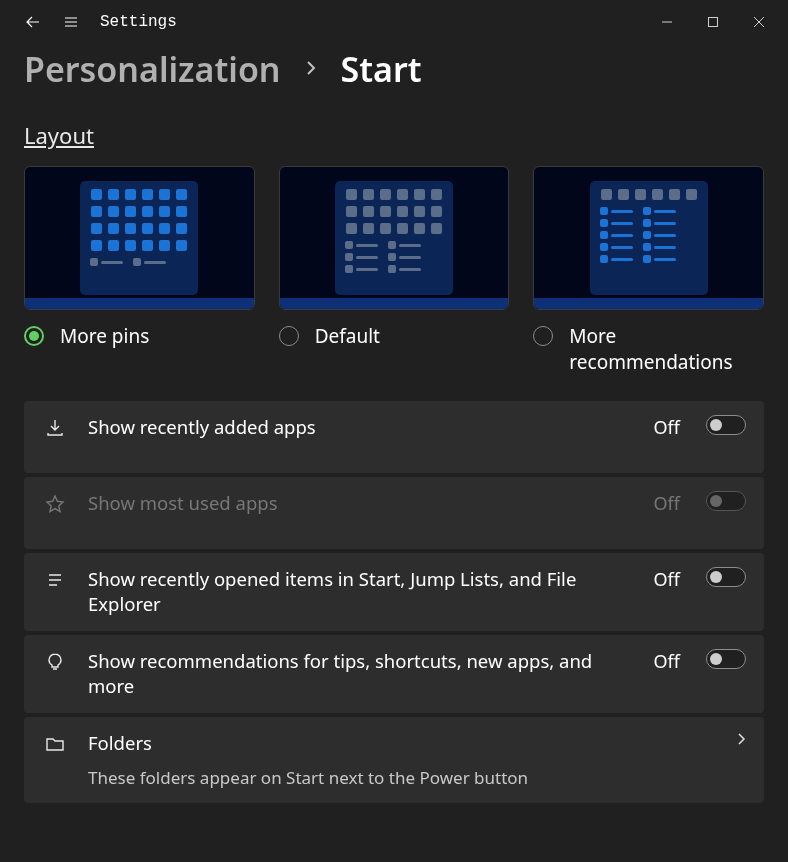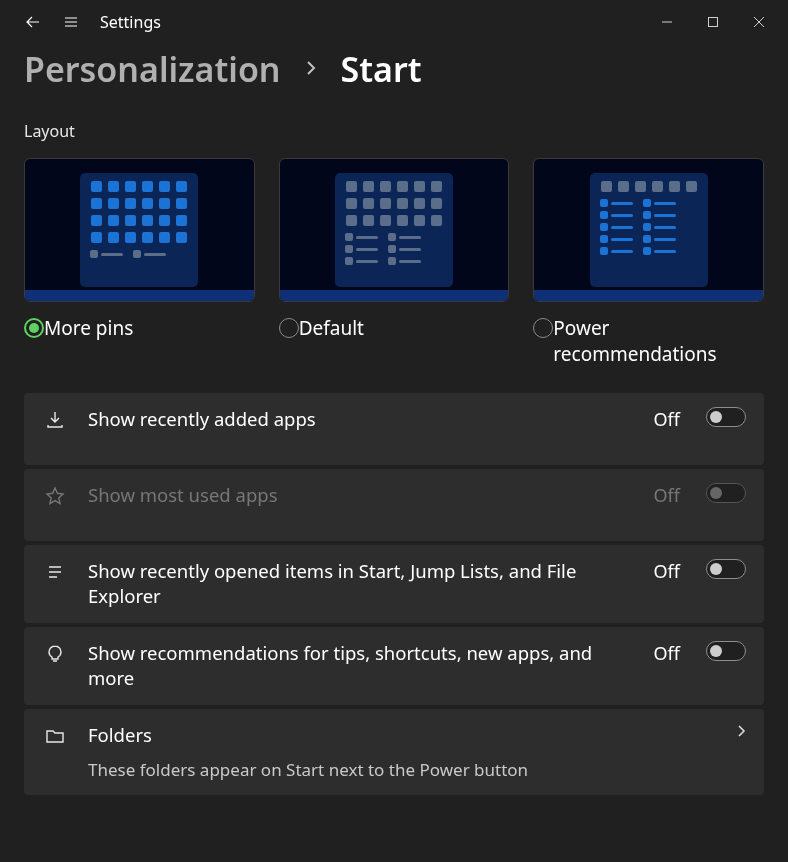--- a/index.html
+++ b/index.html
@@ -9,20 +9,21 @@
     color: #ffffff;
     font-family: "Segoe UI", system-ui, sans-serif;
     font-size: 15px;
     overflow: hidden;
   }
   .titlebar {
     height: 44px;
     display: flex;
     align-items: center;
     padding: 0 6px;
+    font-family: Liberation Mono, monospace;
   }
   .titlebar-left {
     display: flex;
     align-items: center;
     gap: 8px;
     flex: 1;
     padding-left: 12px;
   }
   .tb-btn {
     width: 30px;
@@ -64,24 +65,25 @@
   .bc-sep {
     font-size: 20px;
     color: #c0c0c0;
   }
   .bc-current {
     font-size: 34px;
     font-weight: 600;
     color: #ffffff;
   }
   .section-title {
-    font-size: 16px;
+    font-size: 22px;
     font-weight: 400;
     margin-bottom: 16px;
     color: #e8e8e8;
+    text-decoration: underline;
   }
   .layout-grid {
     display: flex;
     gap: 24px;
     margin-bottom: 26px;
   }
   .layout-col {
     flex: 1 1 0;
     display: flex;
     flex-direction: column;
@@ -123,21 +125,21 @@
   .rec-item { display: flex; align-items: center; gap: 3px; }
   .rec-sq { width: 8px; height: 8px; background: #5c6d89; border-radius: 2px; }
   .rec-bar { width: 22px; height: 3px; background: #5c6d89; border-radius: 2px; }
   .thumb-default .pin, .thumb-more .pin { background: #5c6d89; }
   .thumb-default .rec-sq, .thumb-default .rec-bar,
   .thumb-more .rec-sq, .thumb-more .rec-bar { background: #5c6d89; }
   .thumb-more .pin.hl, .thumb-more .rec-sq.hl, .thumb-more .rec-bar.hl { background: #1c73d6; }
   .opt {
     display: flex;
     align-items: flex-start;
-    gap: 0;
+    gap: 16px;
     margin-top: 14px;
   }
   .radio {
     width: 20px; height: 20px;
     border: 1px solid #8a8a8a;
     border-radius: 50%;
     flex-shrink: 0;
     margin-top: 2px;
     position: relative;
   }
@@ -441,21 +443,21 @@
                 <span class="rec-item">
                   <span class="rec-sq hl"></span>
                   <span class="rec-bar hl"></span>
                 </span>
               </div>
           </div>
         </div>
       </div>
       <div class="opt">
         <span class="radio"></span>
-        <span class="opt-label">Power recommendations</span>
+        <span class="opt-label">More recommendations</span>
       </div>
     </div>
 
   </div>
 
   <div class="setting-list">
 
     <div class="setting-row">
       <div class="setting-icon">
         <svg width="20" height="20" viewBox="0 0 20 20" fill="none" stroke="currentColor" stroke-width="1.4">

